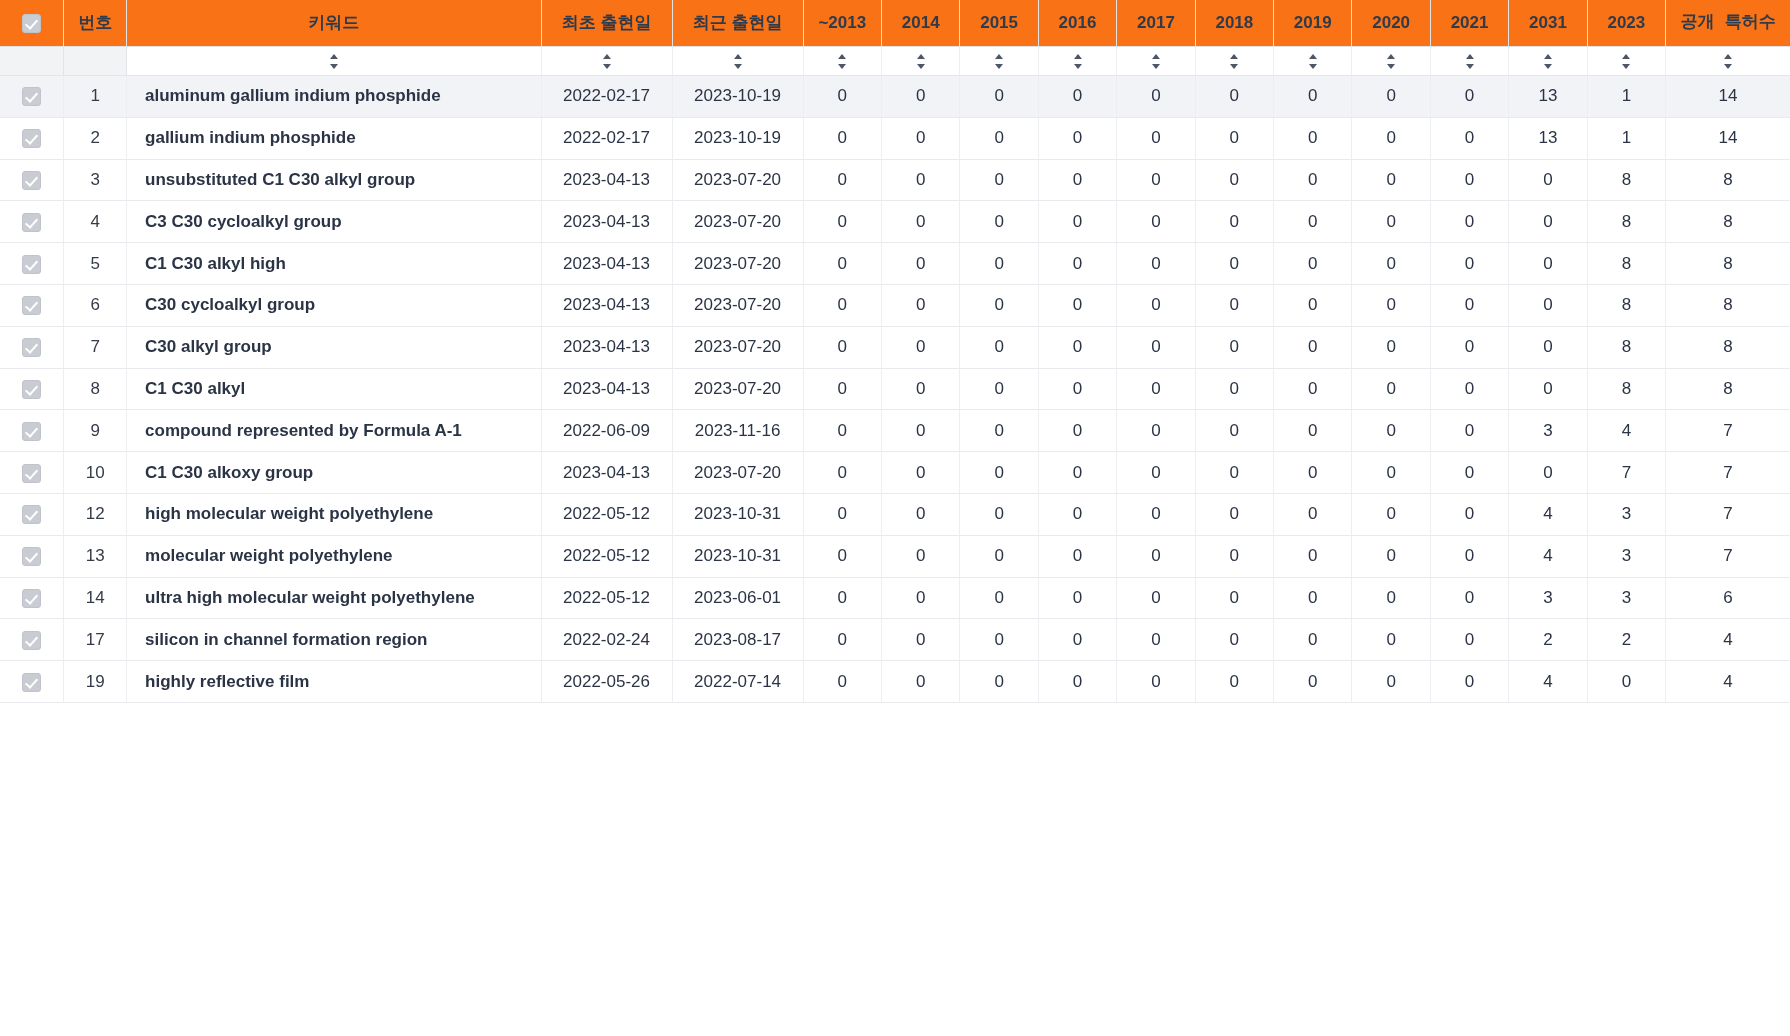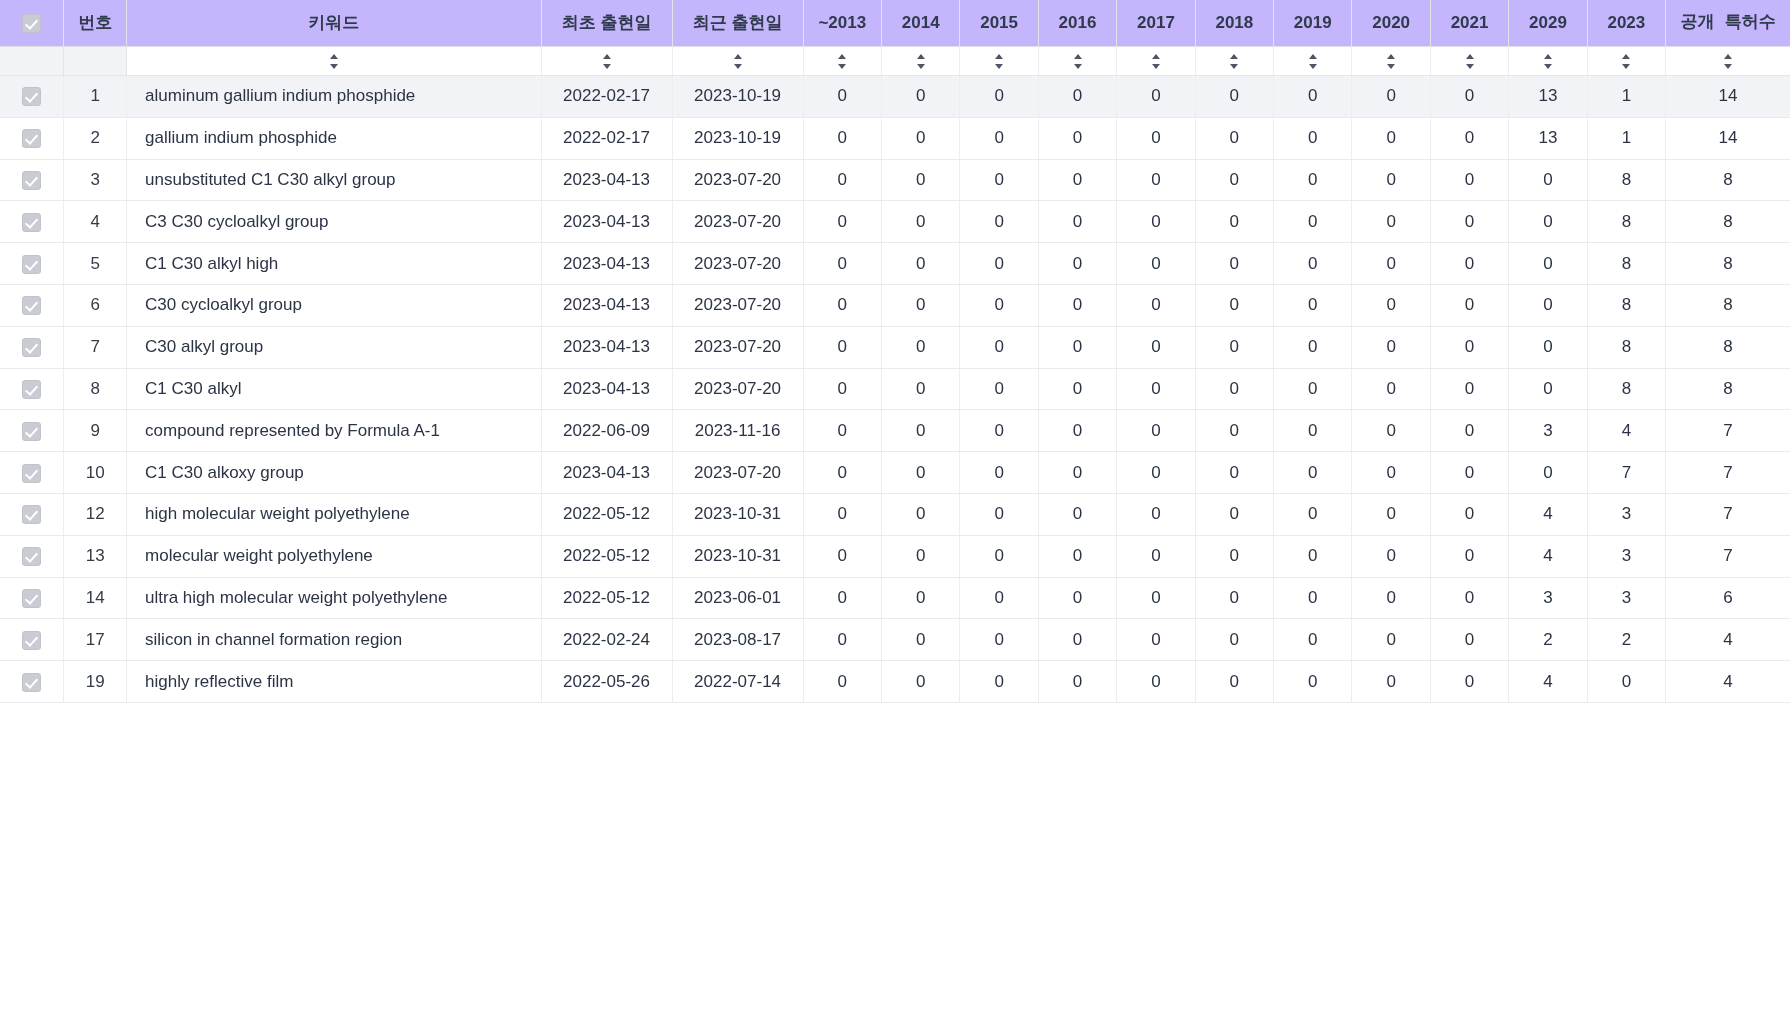--- a/index.html
+++ b/index.html
@@ -21,21 +21,21 @@
     box-sizing: border-box;
   }
   table.kw-table {
     border-collapse: collapse;
     table-layout: fixed;
     width: 1790px;
     font-size: 17px;
   }
   
   thead th {
-    background: #c4b5fd;
+    background: #f97316;
     color: #2f3a4a;
     font-weight: bold;
     font-size: 17px;
     border-right: 1px solid #e2e4e8;
     border-bottom: 1px solid #dfe1e6;
     padding: 0;
     vertical-align: middle;
     box-sizing: border-box;
   }
   thead tr.title-row th {
@@ -95,21 +95,21 @@
     color: #2b3445;
     white-space: nowrap;
     overflow: hidden;
     background: #ffffff;
   }
   tbody tr.row-selected td {
     background: #f2f3f7;
   }
   td.c-check { text-align: center; padding: 0; }
   td.c-no    { text-align: center; color: #343c4a; }
-  td.c-kw    { text-align: left; padding-left: 18px; }
+  td.c-kw    { text-align: left; padding-left: 18px; font-weight: bold; }
   td.c-date  { text-align: center; }
   td.c-num   { text-align: center; }
   td.c-total { text-align: center; }
   
   .chk {
     display: inline-block;
     width: 19px;
     height: 19px;
     border-radius: 3px;
     background: #c9ccd2;
@@ -177,21 +177,21 @@
         <th>최근 출현일</th>
         <th>~2013</th>
         <th>2014</th>
         <th>2015</th>
         <th>2016</th>
         <th>2017</th>
         <th>2018</th>
         <th>2019</th>
         <th>2020</th>
         <th>2021</th>
-        <th>2029</th>
+        <th>2031</th>
         <th>2023</th>
         <th style="border-right:none;font-family:Liberation Mono, monospace;">공개 특허수</th>
       </tr>
       <tr class="sort-row">
         <th class="no-sort"></th>
         <th class="no-sort"></th>
         <th><span class="sort-ico"></span></th>
         <th><span class="sort-ico"></span></th>
         <th><span class="sort-ico"></span></th>
         <th><span class="sort-ico"></span></th>

